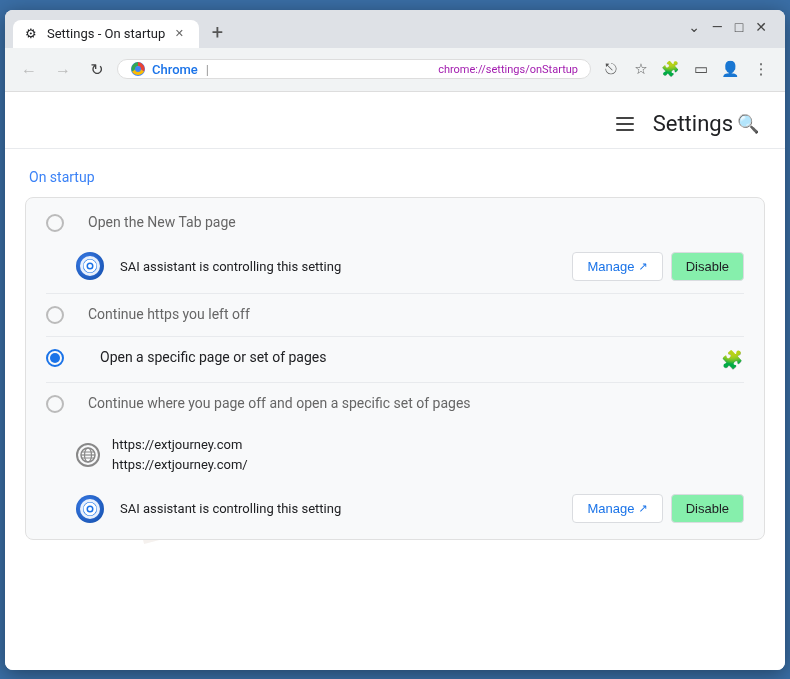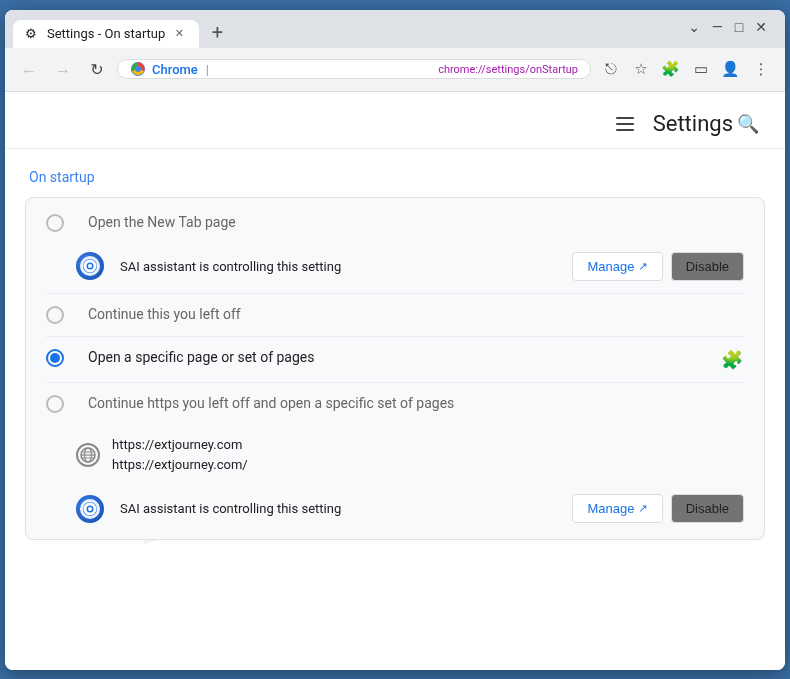--- a/index.html
+++ b/index.html
@@ -301,20 +301,21 @@
       border-radius: 50%;
       background: #1a73e8;
     }
     .option-label {
       font-size: 14px;
       color: #666;
       flex: 1;
     }
     .option-label.selected {
       color: #202124;
+      margin-left: 12px;
     }
     .puzzle-icon {
       color: #444;
       font-size: 18px;
       cursor: pointer;
     }
     .extension-row {
       display: flex;
       align-items: center;
       padding: 8px 20px 12px 50px;
@@ -336,21 +337,21 @@
       padding: 6px 14px;
       font-size: 13px;
       color: #1a73e8;
       cursor: pointer;
       display: flex;
       align-items: center;
       gap: 4px;
     }
     .btn-disable {
       border: 1px solid #dadce0;
-      background: #737373;
+      background: #86efac;
       border-radius: 4px;
       padding: 6px 14px;
       font-size: 13px;
       color: #202124;
       cursor: pointer;
     }
     .divider {
       height: 1px;
       background: #e8eaed;
       margin: 0 20px;
@@ -496,36 +497,36 @@
               <span style="font-size:11px;">↗</span>
             </button>
             <button class="btn-disable">Disable</button>
           </div>
         </div>
 
         <div class="divider"></div>
 
         <div class="option-row">
           <div class="radio-input"></div>
-          <span class="option-label">Continue this you left off</span>
+          <span class="option-label">Continue https you left off</span>
         </div>
 
         <div class="divider"></div>
 
         <div class="option-row">
           <div class="radio-input checked"></div>
           <span class="option-label selected">Open a specific page or set of pages</span>
           <span class="puzzle-icon">🧩</span>
         </div>
 
         <div class="divider"></div>
 
         <div class="option-row">
           <div class="radio-input"></div>
-          <span class="option-label">Continue https you left off and open a specific set of pages</span>
+          <span class="option-label">Continue where you page off and open a specific set of pages</span>
         </div>
 
         <div class="url-row">
           <div class="url-globe">
             <svg width="16" height="16" viewBox="0 0 16 16">
               <circle cx="8" cy="8" r="7" fill="none" stroke="#888" stroke-width="1.5"></circle>
               <ellipse cx="8" cy="8" rx="3.5" ry="7" fill="none" stroke="#888" stroke-width="1.2"></ellipse>
               <line x1="1" y1="8" x2="15" y2="8" stroke="#888" stroke-width="1.2"></line>
               <line x1="2" y1="5" x2="14" y2="5" stroke="#888" stroke-width="1"></line>
               <line x1="2" y1="11" x2="14" y2="11" stroke="#888" stroke-width="1"></line>

